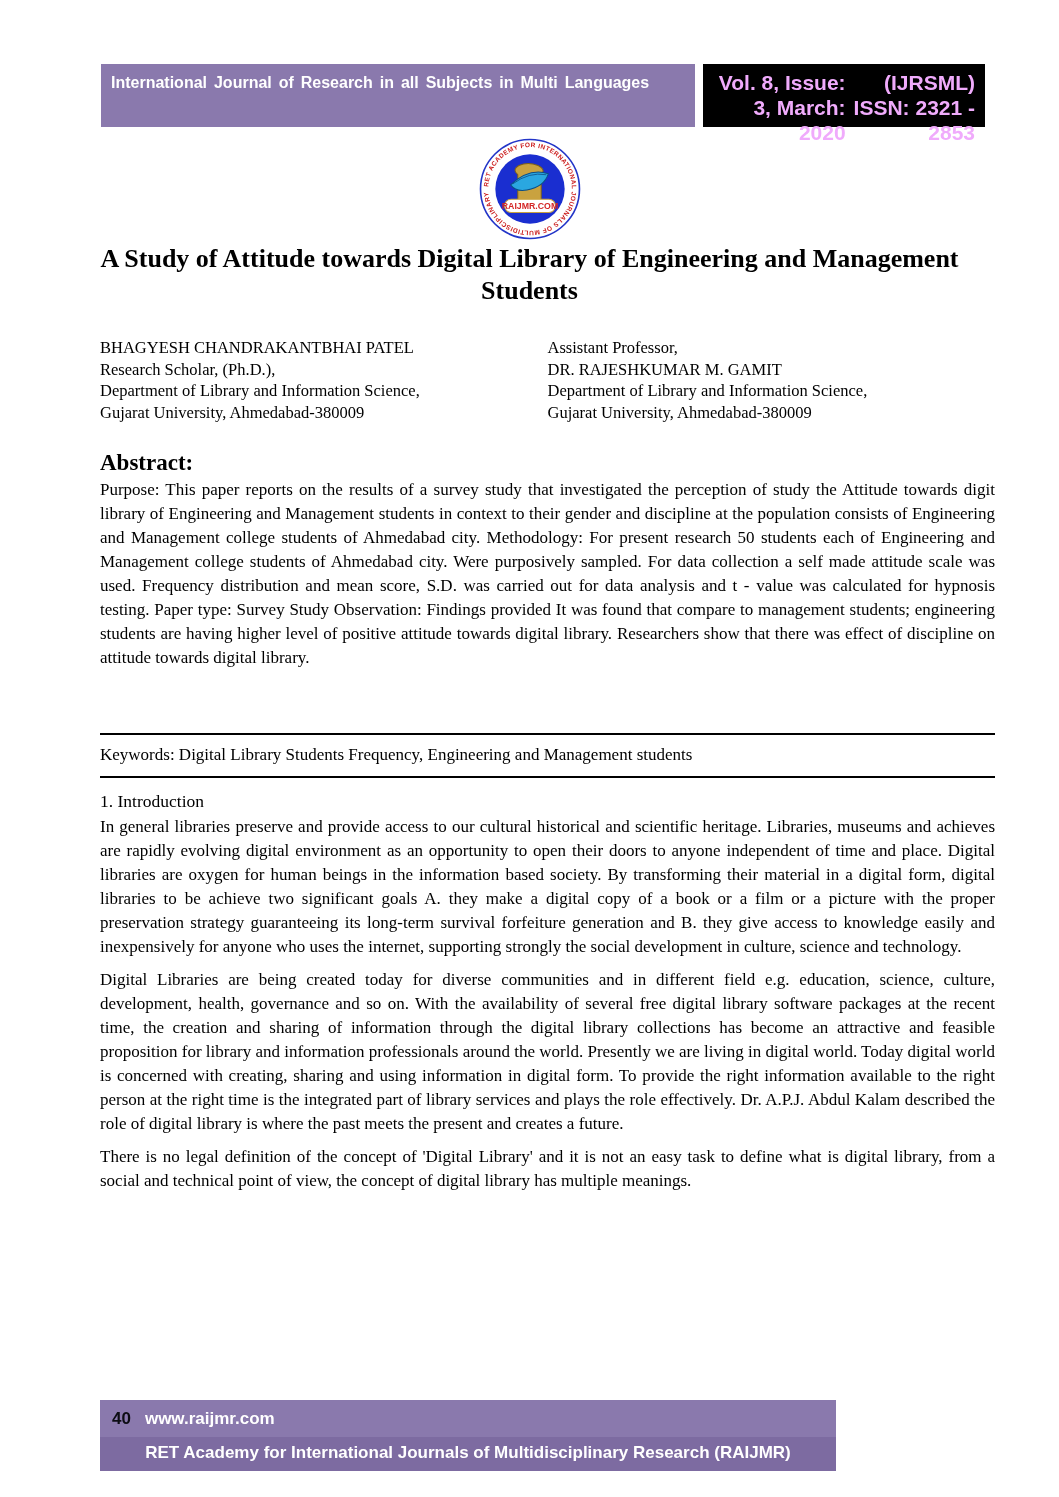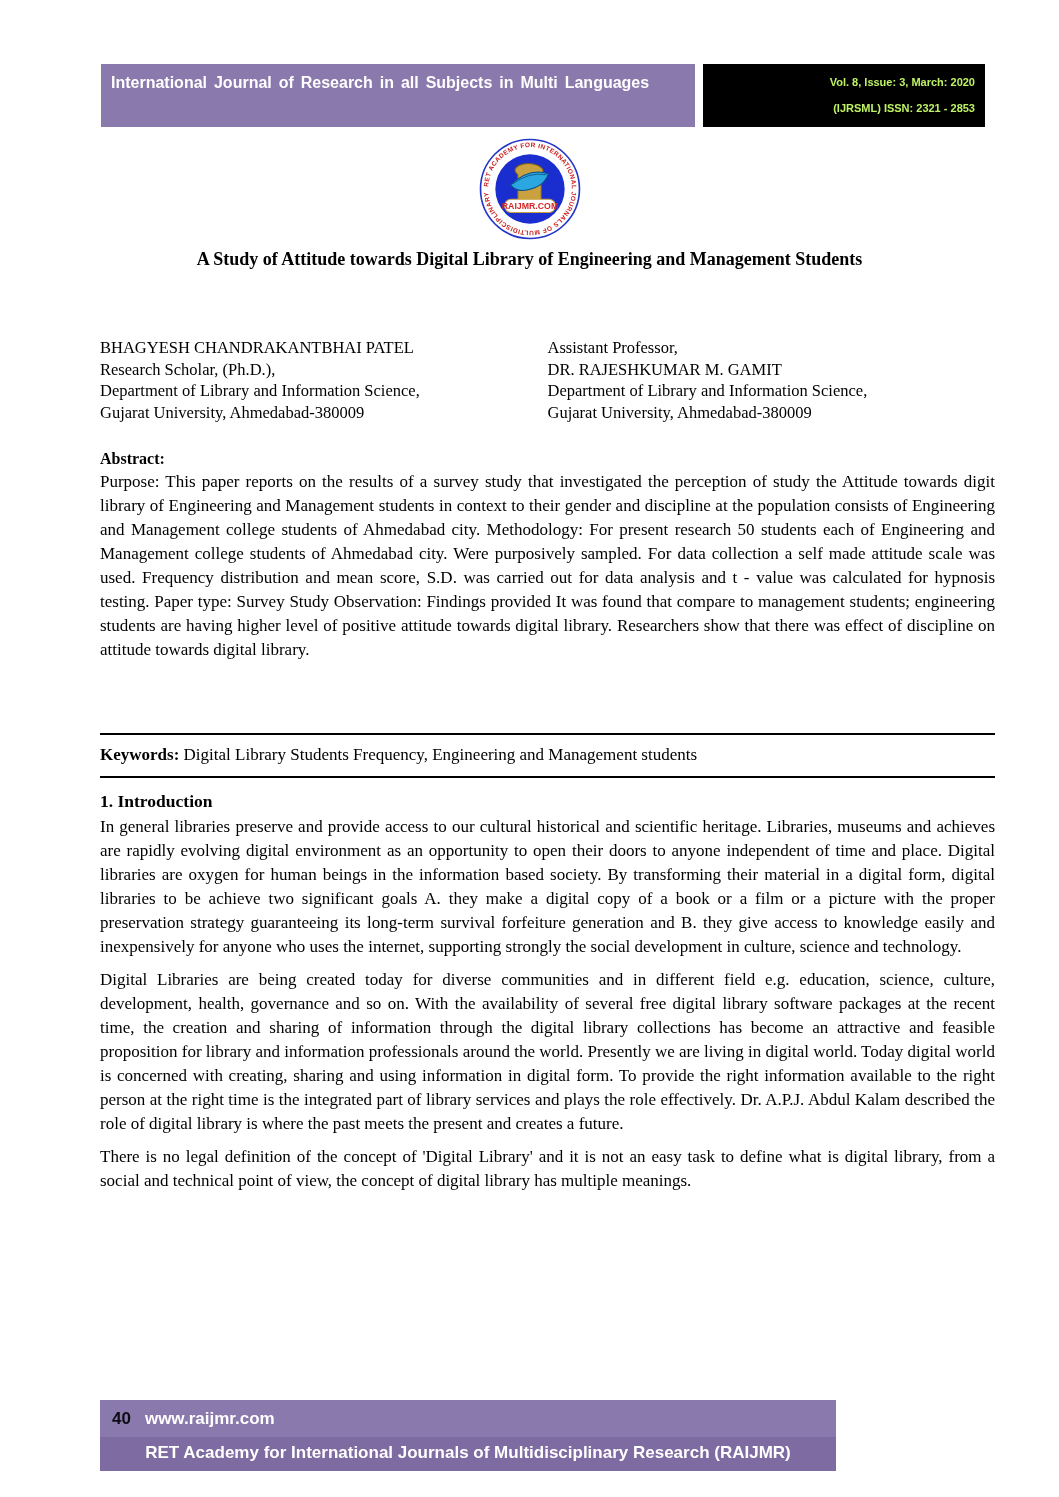--- a/index.html
+++ b/index.html
@@ -12,50 +12,50 @@
   .header { position:absolute; top:64px; left:101px; display:flex; gap:8px;
             font-family:"Liberation Sans", sans-serif; font-weight:bold; }
   .header-purple {
     width:594px; height:63px; background:var(--banner-purple,#8a79ad);
     color:#fff; font-size:16px; line-height:25px; word-spacing:2.5px;
     padding:6px 10px; box-sizing:border-box;
     display:flex; flex-direction:row; justify-content:space-between;
   }
   .header-black {
     width:282px; height:63px; background:var(--banner-black,#000);
-    color:#bef264; font-size:11px; line-height:25px; text-align:right;
+    color:#f0abfc; font-size:21px; line-height:25px; text-align:right;
     padding:6px 10px; box-sizing:border-box;
-    display:flex; flex-direction:column; justify-content:space-between;
+    display:flex; justify-content:space-between;
   }
 
   
   .logo-wrap { position:absolute; top:138px; left:50%; transform:translateX(-50%); width:102px; height:102px; }
 
   
   .title {
     position:absolute; top:243px; left:75px; right:75px; margin:0;
-    text-align:center; font-size:18px; line-height:32px; font-weight:bold;
+    text-align:center; font-size:26px; line-height:32px; font-weight:bold;
   }
   .authors { position:absolute; top:337px; left:100px; right:64px; display:flex; }
   .author-block { flex:1; text-align:left; font-size:16.5px; line-height:21.5px; }
 
   
   .col { left:100px; width:895px; position:absolute; }
   .section-abstract { top:450px; }
-  .abstract-heading { font-weight:bold; font-size:16px; margin:0 0 2px 0; }
+  .abstract-heading { font-weight:bold; font-size:23px; margin:0 0 2px 0; }
   .body-par { font-size:17px; line-height:24px; text-align:justify; margin:0; }
 
   .keywords {
     top:733px; border-top:2.5px solid #000; border-bottom:2.5px solid #000;
     padding:10px 0 11px; font-size:17px;
   }
-  .keywords .kw-label { font-weight:bold; }
+  .keywords .kw-label { font-weight:normal; }
 
   .section-intro { top:791px; }
-  .intro-heading { font-weight:bold; font-size:17.5px; margin:0 0 3px 0; }
+  .intro-heading { font-weight:normal; font-size:17.5px; margin:0 0 3px 0; }
   .section-intro .body-par + .body-par { margin-top:9px; }
 
   
   .footer { position:absolute; top:1400px; left:100px; width:736px;
             font-family:"Liberation Sans", sans-serif; font-weight:bold; }
   .footer-line1 {
     display:flex; align-items:center; background:var(--footer-purple-top,#8a79ad);
     color:#fff; height:37px; padding:0 12px; box-sizing:border-box; font-size:17px;
   }
   .footer-page-num { color:#0d0d14; margin-right:14px; }

